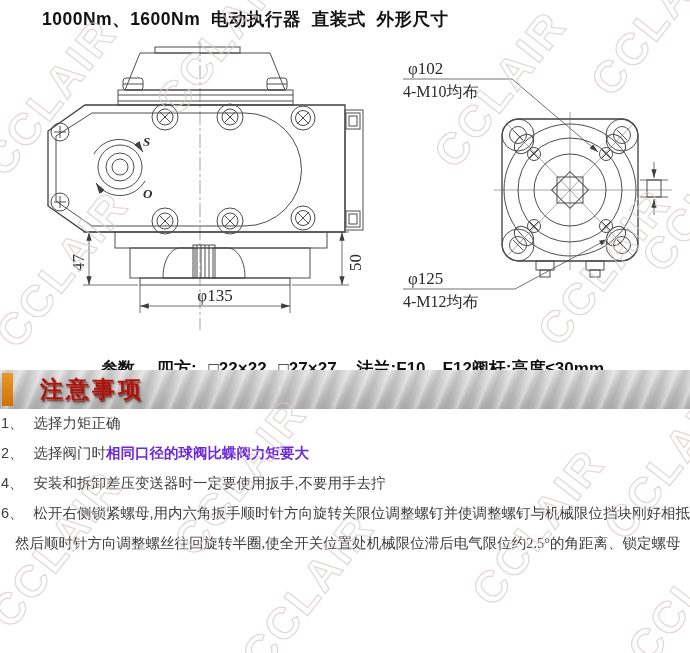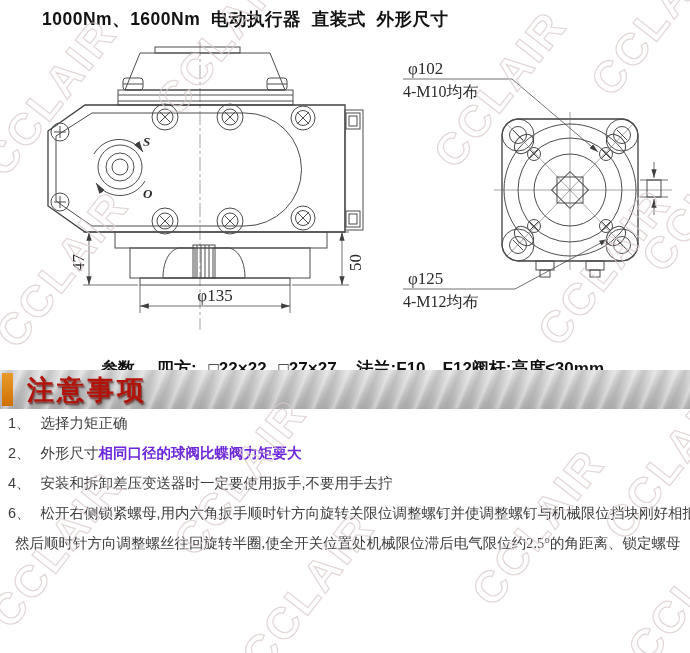--- a/index.html
+++ b/index.html
@@ -42,27 +42,27 @@
       repeating-linear-gradient(112deg, rgba(255,255,255,0.45) 0px, rgba(255,255,255,0) 4px,
         rgba(150,150,150,0.28) 9px, rgba(255,255,255,0) 14px, rgba(255,255,255,0.35) 19px),
       linear-gradient(180deg,#d9d9d9 0%, #c3c3c3 55%, #aeaeae 100%);
     display:flex; align-items:center;
   }
   .orange-bar {
     position:absolute; left:2px; top:3px; width:11px; height:33px;
     background:linear-gradient(180deg,#e89a2a,#cf7106);
   }
   .banner-title {
-    margin-left:27px; font-size:27px; font-weight:bold; color:#b1130a;
+    margin-left:40px; font-size:23px; font-weight:bold; color:#b1130a;
     letter-spacing:3px; text-shadow:1px 2px 1px rgba(95,10,5,0.55), 2px 3px 3px rgba(0,0,0,0.25);
   }
   
   .notes { position:absolute; top:408px; left:0; width:690px; }
   .note-row {
-    height:30px; line-height:30px; padding-left:8px;
+    height:30px; line-height:30px; padding-left:1px;
     font-size:14.5px; color:#3d3d3d; white-space:nowrap;
   }
   .note-row.cont { padding-left:15px;font-family:Liberation Serif, serif; }
   .note-num { display:inline-block; margin-right:10px; }
   .note-row.cont .note-num { margin-right:0; }
   .note-bold { font-weight:bold; color:#6d28d9; }
   
   .wm-layer { position:absolute; inset:0; pointer-events:none; z-index:5; }
   .wm {
     position:absolute; font-size:44px; font-weight:bold; letter-spacing:3px;
@@ -296,21 +296,21 @@
     <span class="s0">参数</span><span class="s1">四方:</span><span class="s2">□22×22</span><span class="s3">□27×27</span><span class="s4">法兰:F10、F12</span><span class="s5">阀杆:高度≤30mm</span>
   </div>
 
   <div class="notice-banner">
     <div class="orange-bar"></div>
     <span class="banner-title">注意事项</span>
   </div>
 
   <div class="notes">
     <div class="note-row"><span class="note-num">1、</span><span>选择力矩正确</span><span class="note-bold"></span></div>
-    <div class="note-row"><span class="note-num">2、</span><span>外形尺寸</span><span class="note-bold">相同口径的球阀比蝶阀力矩要大</span></div>
+    <div class="note-row"><span class="note-num">2、</span><span>选择阀门时</span><span class="note-bold">相同口径的球阀比蝶阀力矩要大</span></div>
     <div class="note-row"><span class="note-num">4、</span><span>安装和拆卸差压变送器时一定要使用扳手,不要用手去拧</span><span class="note-bold"></span></div>
     <div class="note-row"><span class="note-num">6、</span><span>松开右侧锁紧螺母,用内六角扳手顺时针方向旋转关限位调整螺钉并使调整螺钉与机械限位挡块刚好相抵,</span><span class="note-bold"></span></div>
     <div class="note-row cont"><span class="note-num"></span><span>然后顺时针方向调整螺丝往回旋转半圈,使全开关位置处机械限位滞后电气限位约2.5°的角距离、锁定螺母</span><span class="note-bold"></span></div>
   </div>
 
   <div class="wm-layer">
     <span class="wm wm1">CCLAIR</span>
     <span class="wm wm2">CCLAIR</span>
     <span class="wm wm3">CCLAIR</span>
     <span class="wm wm4">CCLAIR</span>

